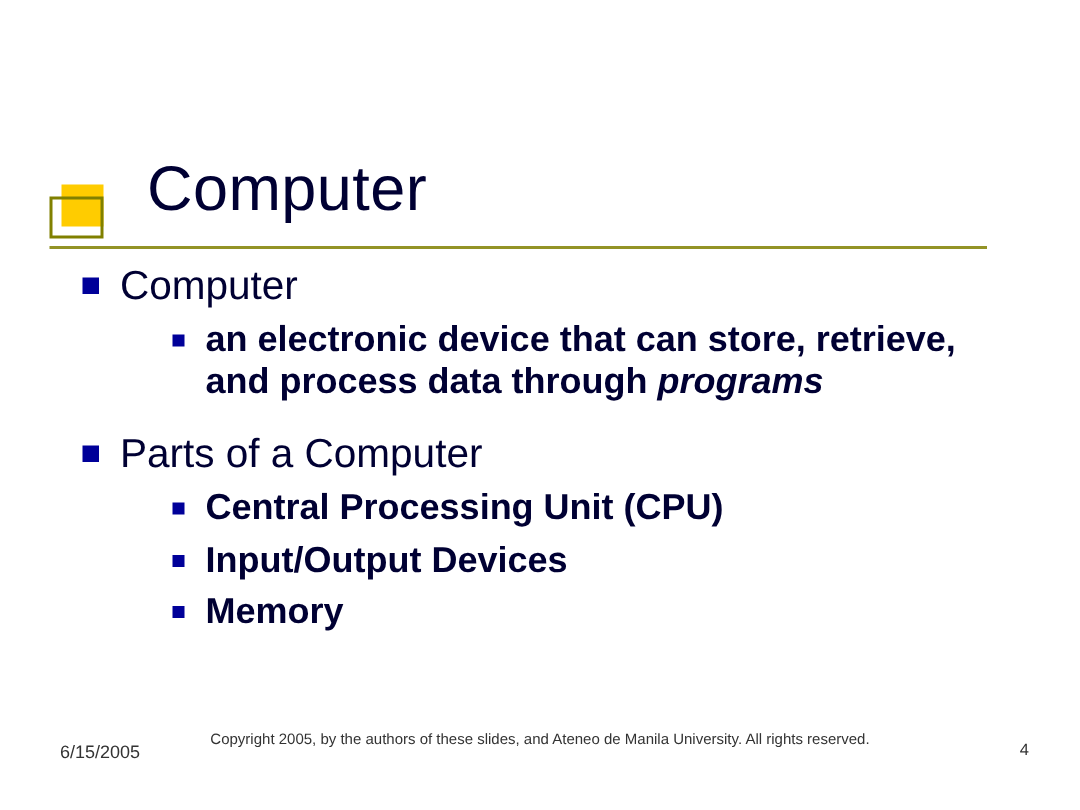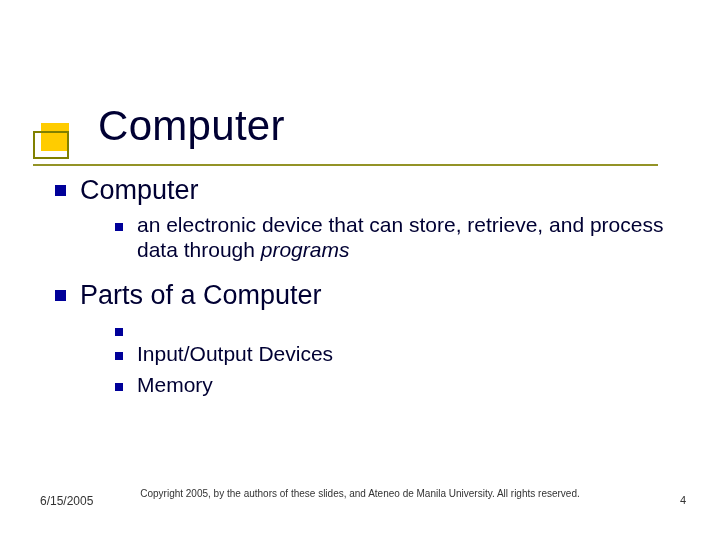--- a/index.html
+++ b/index.html
@@ -17,21 +17,21 @@
 
   
   .body { position: absolute; top: 175px; left: 55px; right: 40px; font-size: 0; }
 
   .lvl1 { display: flex; align-items: flex-start; margin-bottom: 4px; }
   .lvl1 .bullet1 { width: 11px; height: 11px; background: #000099; margin-top: 10px; margin-right: 14px; flex: 0 0 auto; }
   .lvl1 .txt1 { font-size: 27px; line-height: 1.18; color: #000033; }
 
   .lvl2 { display: flex; align-items: flex-start; margin-left: 60px; margin-top: 6px; margin-bottom: 4px; }
   .lvl2 .bullet2 { width: 8px; height: 8px; background: #000099; margin-top: 10px; margin-right: 14px; flex: 0 0 auto; }
-  .lvl2 .txt2 { font-size: 21px; line-height: 1.18; color: #000033; }
+  .lvl2 .txt2 { font-size: 24px; line-height: 1.18; color: #000033; font-weight: bold; }
   .lvl2 .txt2 em { font-style: italic; }
 
   .spacer-v { height: 14px; }
 
   
   .footer { position: absolute; bottom: 22px; left: 0; width: 100%; height: 30px; }
   .footer .date { position: absolute; left: 40px; top: 6px; font-size: 12px; color: #333; }
   .footer .copy { position: absolute; left: 0; right: 0; top: 0; text-align: center; font-size: 10px; line-height: 1.25; color: #333; }
   .footer .pagenum { position: absolute; right: 34px; top: 6px; font-size: 11px; color: #333; }
 </style>
@@ -65,20 +65,21 @@
 
     <div class="spacer-v"></div>
 
     <div class="lvl1">
       <div class="bullet1"></div>
       <div class="txt1">Parts of a Computer</div>
     </div>
 
     <div class="lvl2">
       <div class="bullet2"></div>
+      <div class="txt2">Central Processing Unit (CPU)</div>
     </div>
     <div class="lvl2">
       <div class="bullet2"></div>
       <div class="txt2">Input/Output Devices</div>
     </div>
     <div class="lvl2">
       <div class="bullet2"></div>
       <div class="txt2">Memory</div>
     </div>
 

